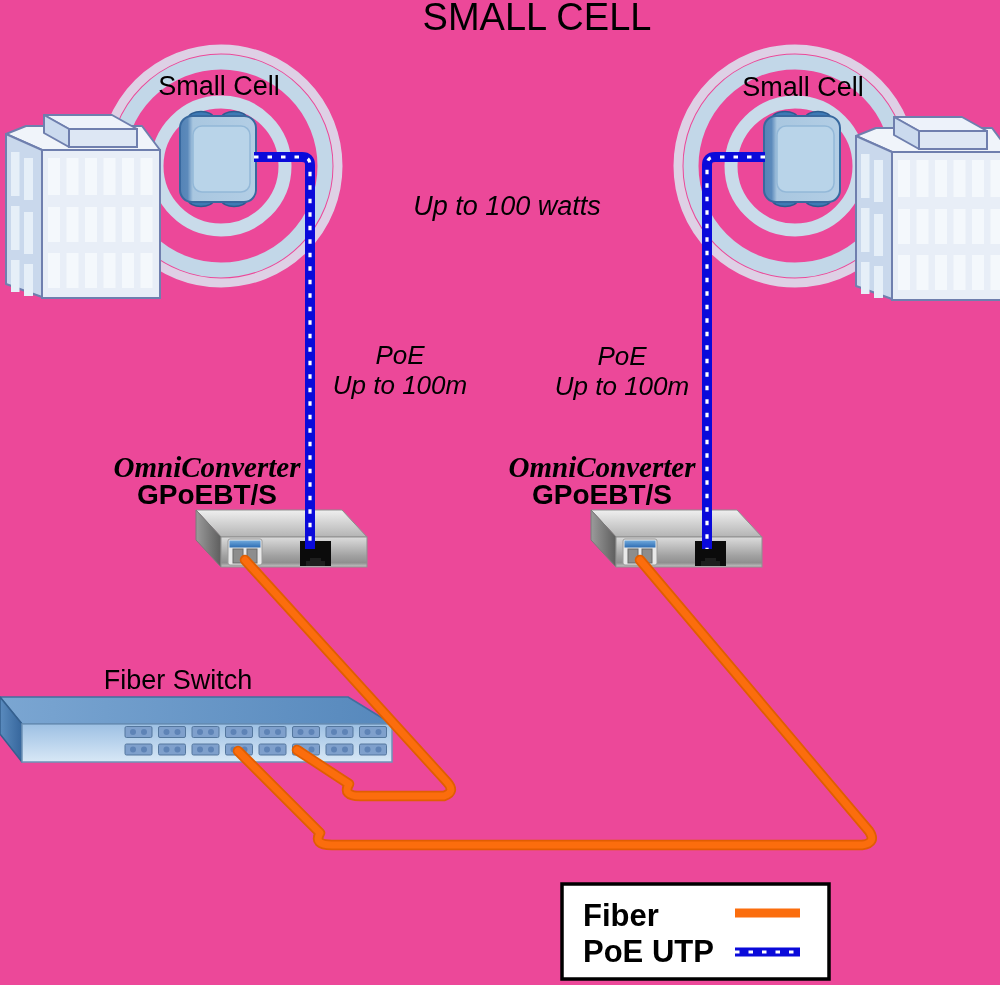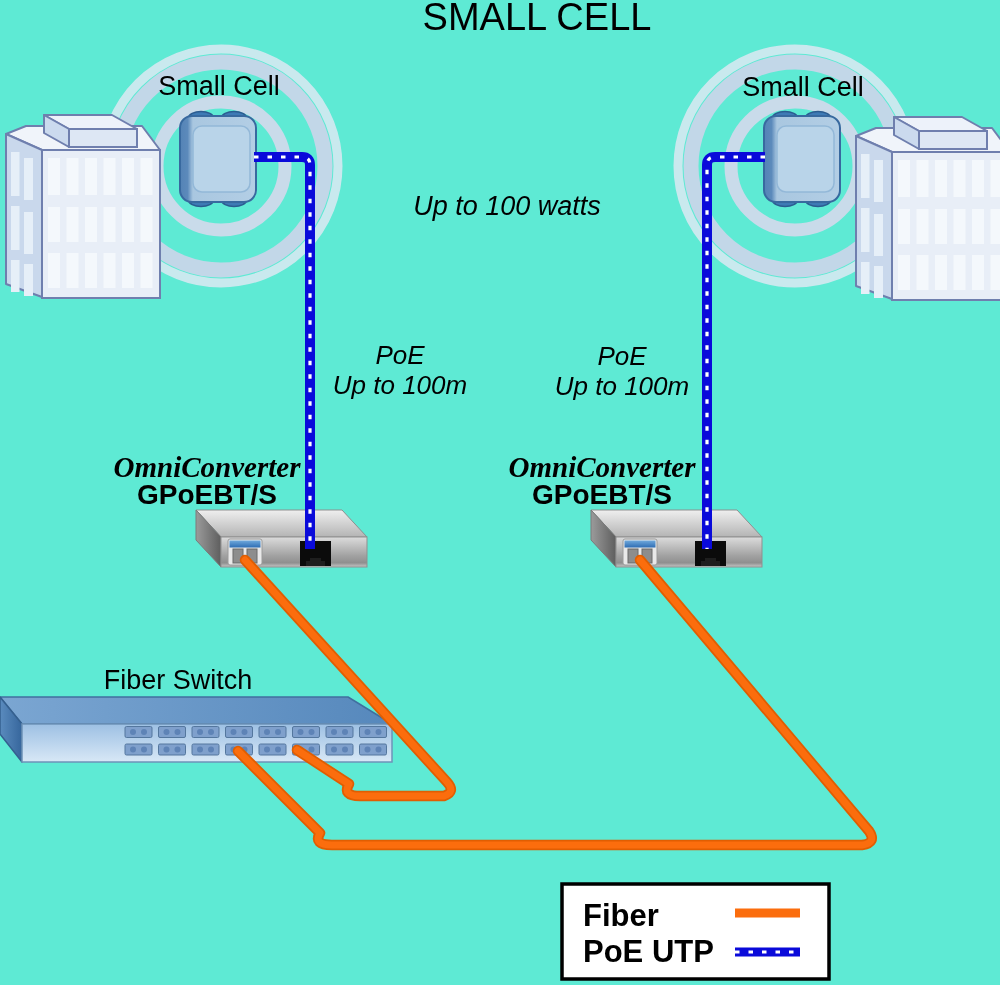--- a/index.html
+++ b/index.html
@@ -1,16 +1,16 @@
 <!DOCTYPE html>
 <html><head>
 <meta charset="utf-8">
 <style>
   html,body{margin:0;padding:0;background:#ffffff;}
-  #stage{position:relative;width:1000px;height:985px;background:#5eead4;overflow:hidden;
+  #stage{position:relative;width:1000px;height:985px;background:#ec4899;overflow:hidden;
          font-family:"Liberation Sans",sans-serif;}
   svg text{font-family:"Liberation Sans",sans-serif;fill:#000000;}
   svg text.serifbrand{font-family:"Liberation Serif",serif;font-weight:bold;font-style:italic;}
 </style>
 </head>
 <body>
 
 <div id="stage">
 <svg width="1000" height="985" viewBox="0 0 1000 985">
   <defs>

